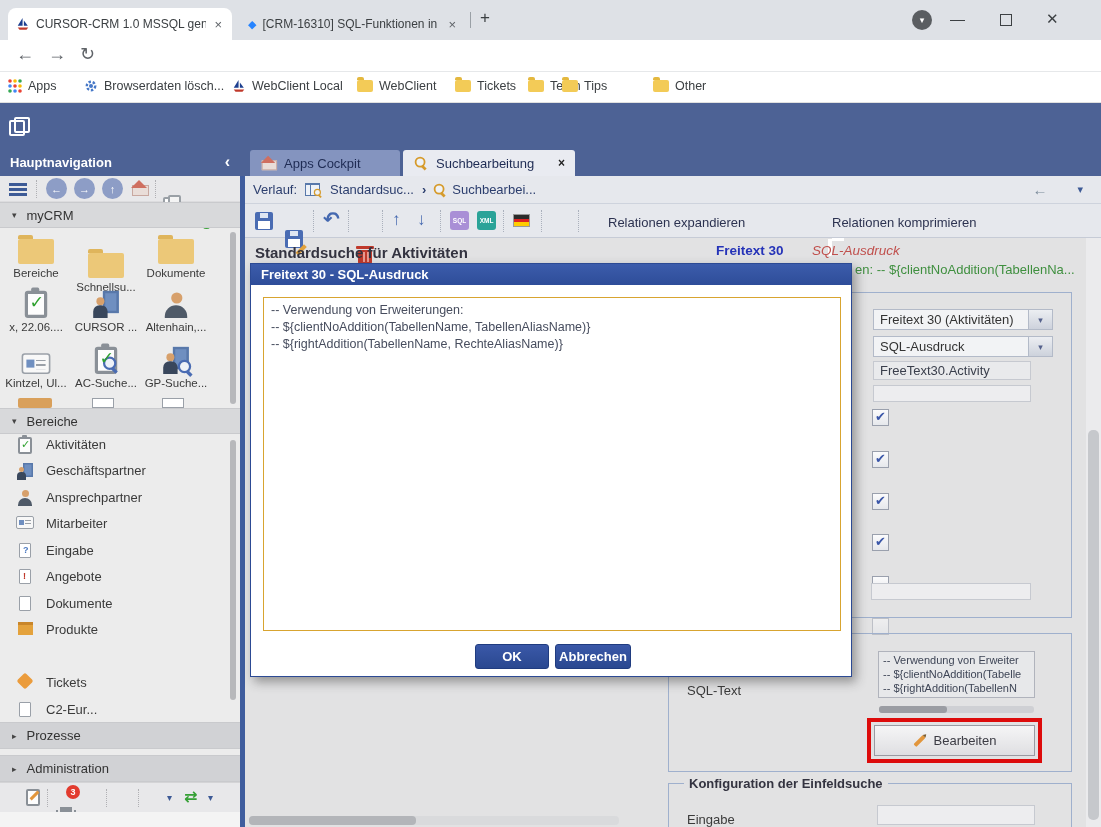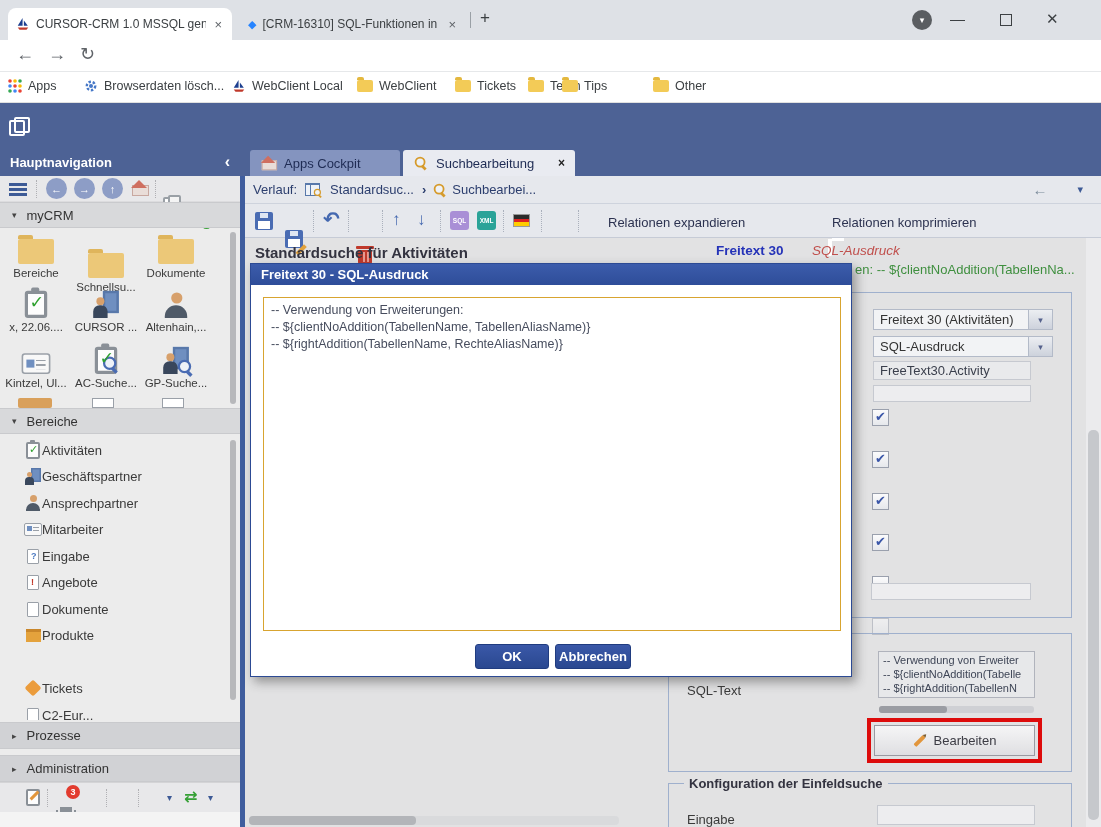--- a/index.html
+++ b/index.html
@@ -46,21 +46,21 @@
   .circb{width:21px;height:21px;border-radius:50%;background:#8d9dc6;color:#fff;font-size:11px;font-weight:bold;display:flex;align-items:center;justify-content:center}
   .dotsep{width:1px;height:18px;border-left:1px dotted #b0b0b4}
   .sechdr{width:240px;height:26px;background:#d8d9db;border-bottom:1px solid #c9cacd;border-top:1px solid #c9cacd;display:flex;align-items:center;padding:0 12px;gap:10px;color:#333}
   .tri{font-size:9px;color:#444}
   .gcell{width:68px;text-align:center}
   .gico{height:30px;display:flex;align-items:flex-end;justify-content:center}
   .glab{font-size:11.5px;color:#3a3a3a;white-space:nowrap;overflow:hidden;margin-top:3px}
   .folder-big{width:36px;height:25px;background:#ecc878;border-radius:2px;position:relative}
   .folder-big::before{content:"";position:absolute;top:-4px;left:0;width:15px;height:4px;background:#dfb55c;border-radius:2px 2px 0 0}
   .sscroll{width:6px;border-radius:3px;background:#b7b8bb}
-  .b-item{left:0;width:228px;height:26px;display:flex;align-items:center;padding-left:24px}
+  .b-item{left:0;width:228px;height:26px;display:flex;gap:12px;padding-left:16px}
   .bl{color:#3a3a3a;font-size:13px;white-space:nowrap}
   .bi{width:18px;display:flex;justify-content:center}
   .btoolbar{left:0;top:634px;width:240px;height:30px;background:#e8e8ea;border-top:1px solid #d4d4d6}
 
   
   .ic-clip{width:14px;height:17px;background:#fdfdfd;border:2px solid #8a9097;border-radius:2px;position:relative}
   .ic-clip::before{content:"";position:absolute;top:-4px;left:2px;width:5px;height:3px;background:#8a9097;border-radius:1px}
   .ic-clip::after{content:"✓";position:absolute;left:1px;top:-1px;color:#2fa12f;font-size:11px;font-weight:bold}
   .ic-person{width:16px;height:16px;position:relative}
   .ic-person::before{content:"";position:absolute;top:0;left:4.5px;width:7px;height:7px;border-radius:50%;background:#d7a06b}

